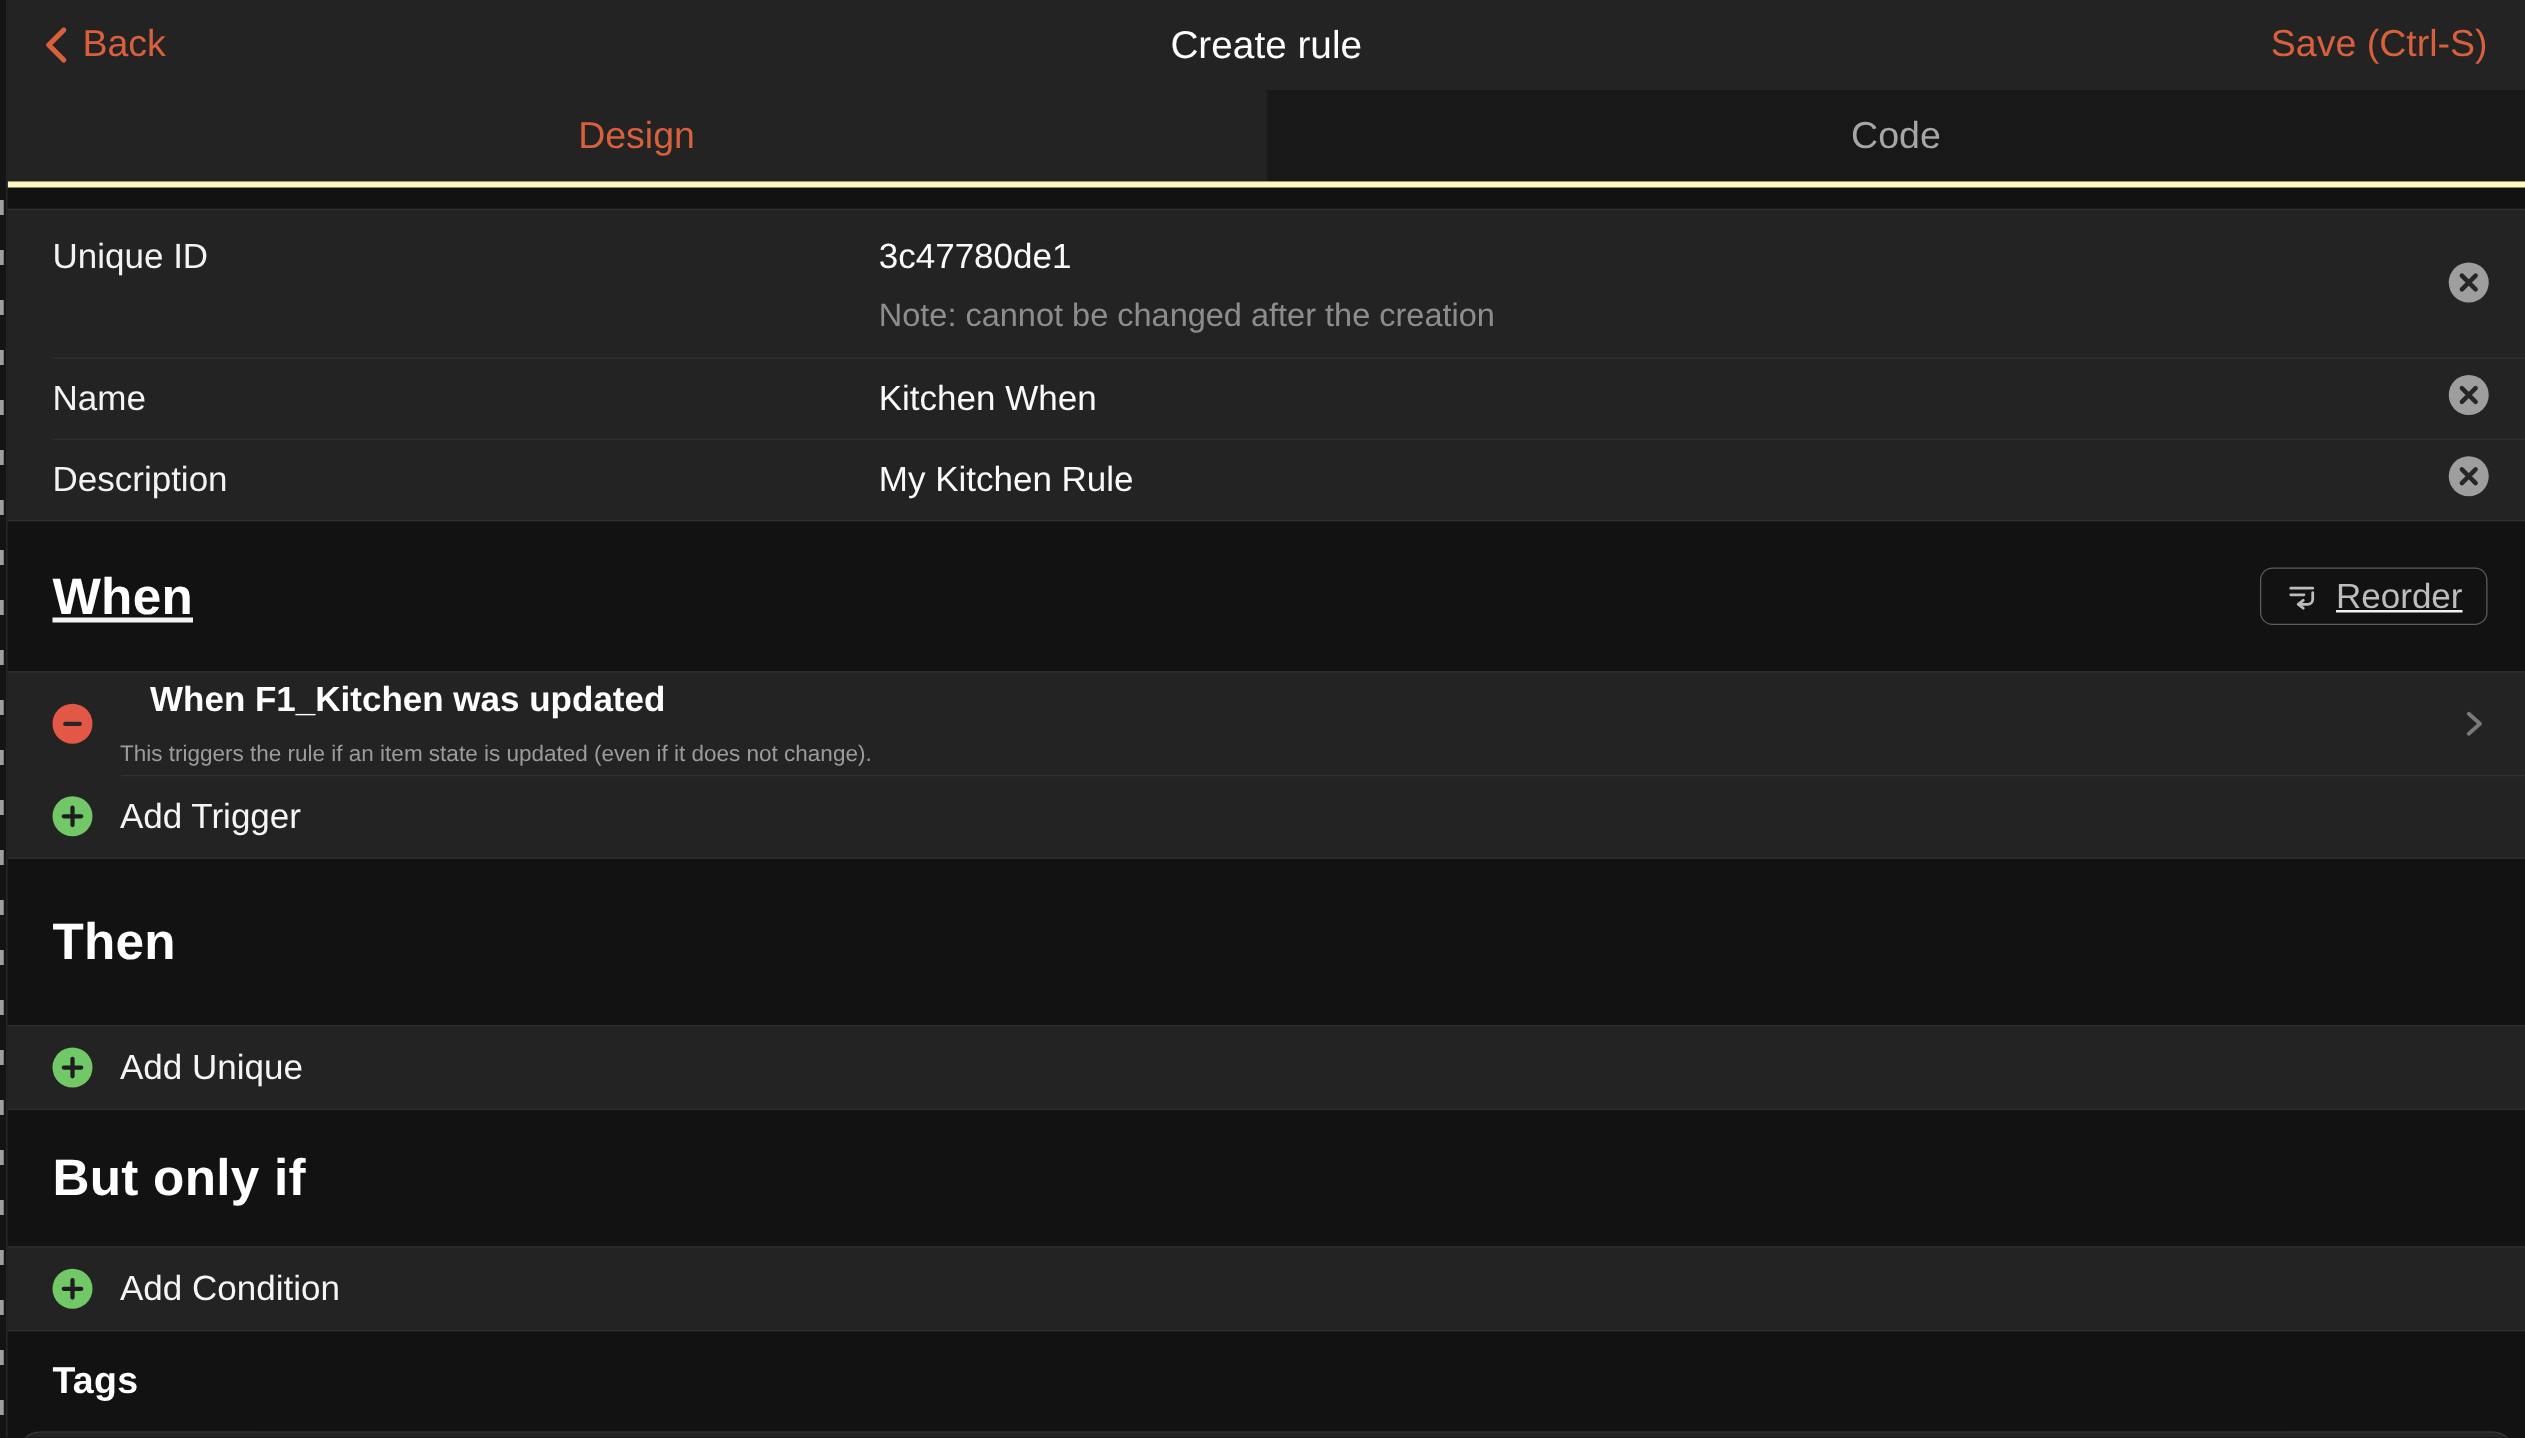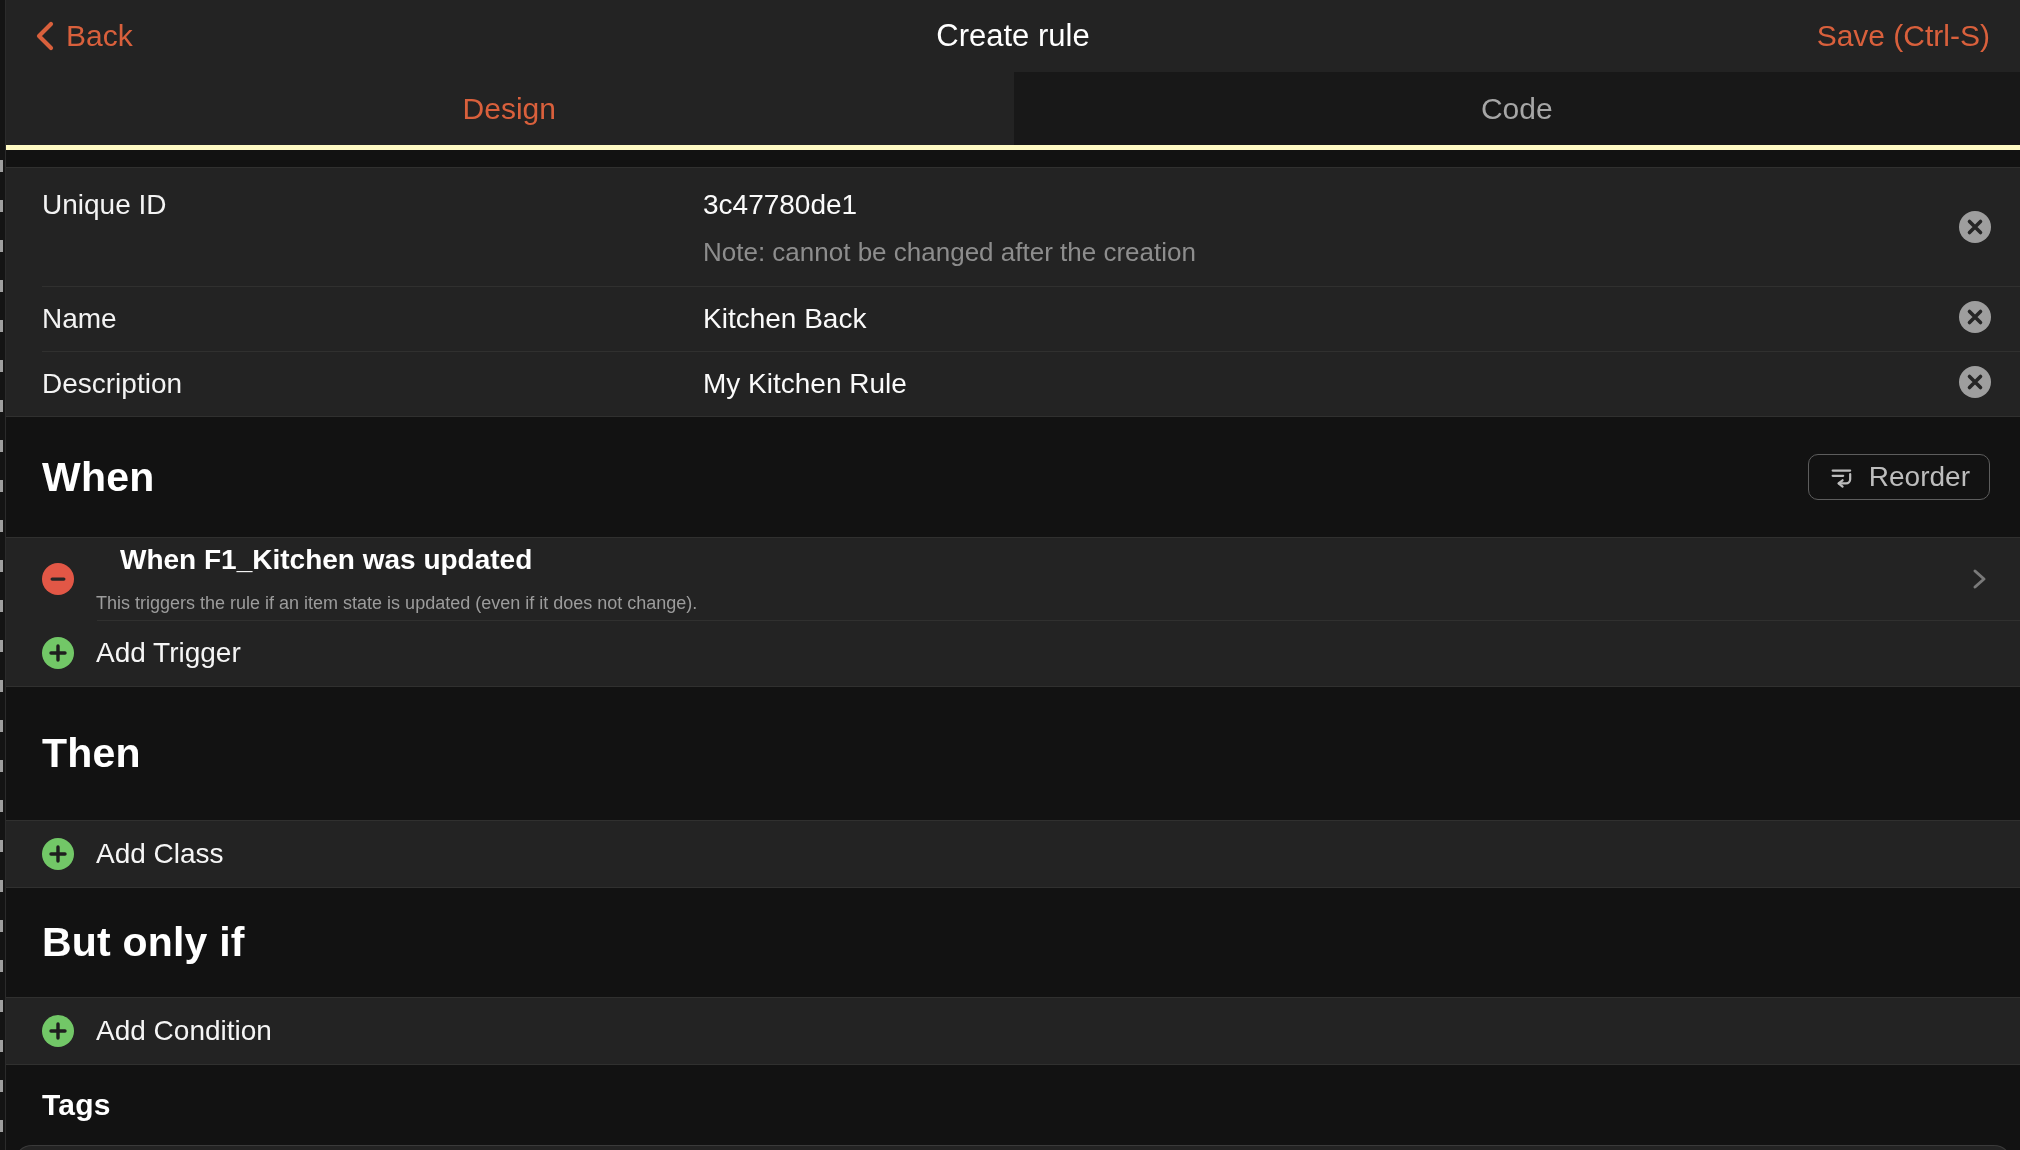--- a/index.html
+++ b/index.html
@@ -54,21 +54,21 @@
   .form-row-tall{min-height:112px;align-items:flex-start;padding-top:21px;padding-bottom:18px;}
   .form-row{height:65px;}
   .row-label{flex:none;width:661px;font-size:28px;color:var(--text);}
   .value-wrap{flex:1;min-width:0;}
   .row-value{font-size:28px;color:#fafafa;cursor:text;}
   .row-note{font-size:26px;color:var(--text-note);margin-top:16px;}
   .clear-btn{flex:none;margin-left:22px;align-self:center;display:flex;cursor:pointer;}
 
   
   .section-header{display:flex;align-items:center;justify-content:space-between;padding:0 30px 0 36px;}
-  .section-header.h-when{height:120px;}
+  .section-header.h-when{height:120px;text-decoration:underline;}
   .section-header.h-then{height:133px;}
   .section-header.h-but{height:109px;}
   .section-header.h-tags{height:80px;}
   .section-title{font-size:41px;font-weight:700;color:#fff;letter-spacing:.2px;}
   .section-title.small{font-size:30px;}
 
   .reorder-btn{display:flex;align-items:center;gap:13px;height:46px;padding:0 19px;border:1px solid #5d5d5d;
     border-radius:10px;color:#bdbdbd;font-size:28px;cursor:pointer;background:transparent;}
   .reorder-btn svg{display:block;}
 
@@ -130,21 +130,21 @@
           <svg width="34" height="34" viewBox="0 0 34 34">
               <circle cx="17" cy="17" r="16" fill="#9e9e9e"></circle>
               <path d="M11.5 11.5 L22.5 22.5 M22.5 11.5 L11.5 22.5" stroke="#262626" stroke-width="3.6" stroke-linecap="round"></path>
             </svg>
         </span>
       </div>
     </div>
     <div class="row form-row divided">
       <div class="row-label">Name</div>
       <div class="value-wrap">
-        <div class="row-value">Kitchen Back</div>
+        <div class="row-value">Kitchen When</div>
       </div>
       <div class="clear-btn">
         <span>
           <svg width="34" height="34" viewBox="0 0 34 34">
               <circle cx="17" cy="17" r="16" fill="#9e9e9e"></circle>
               <path d="M11.5 11.5 L22.5 22.5 M22.5 11.5 L11.5 22.5" stroke="#262626" stroke-width="3.6" stroke-linecap="round"></path>
             </svg>
         </span>
       </div>
     </div>
@@ -210,21 +210,21 @@
     <div class="section-title">Then</div>
   </div>
 
   <div class="list">
     <div class="row add-row">
       <div class="icon-circle" style="background:var(--green)">
         <svg width="32" height="32" viewBox="0 0 32 32">
             <path d="M16 9 V23 M9 16 H23" stroke="#1e1e1e" stroke-width="3.4" stroke-linecap="round"></path>
           </svg>
       </div>
-      <div class="add-label">Add Class</div>
+      <div class="add-label">Add Unique</div>
     </div>
   </div>
 
   <div class="section-header h-but">
     <div class="section-title">But only if</div>
   </div>
 
   <div class="list">
     <div class="row add-row">
       <div class="icon-circle" style="background:var(--green)">

